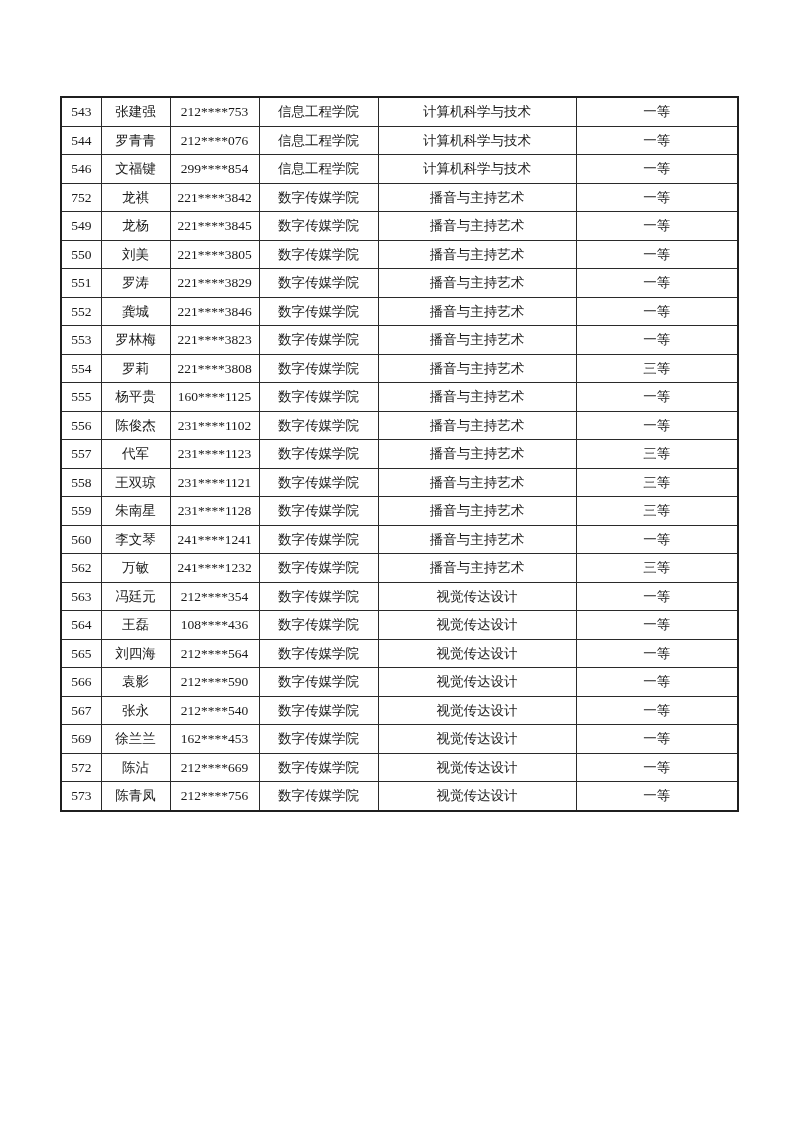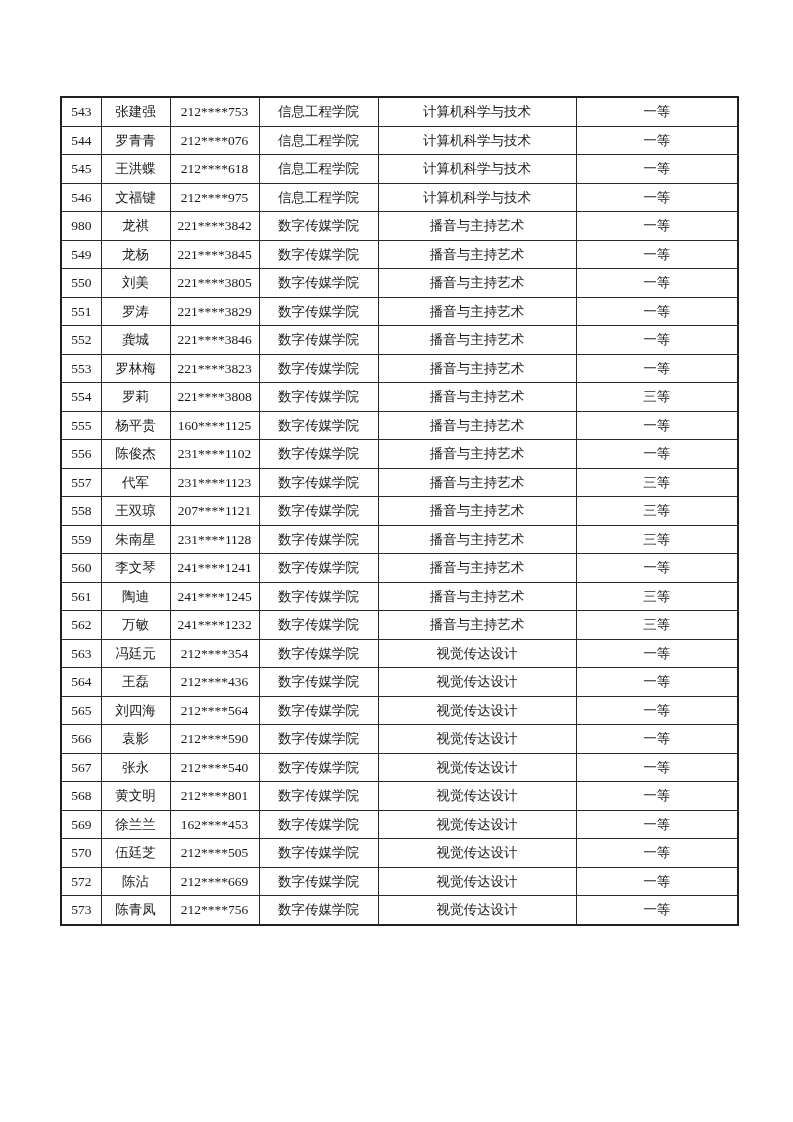--- a/index.html
+++ b/index.html
@@ -68,37 +68,29 @@
   </tr>
         <tr>
     <td>544</td>
     <td>罗青青</td>
     <td>212****076</td>
     <td>信息工程学院</td>
     <td>计算机科学与技术</td>
     <td>一等</td>
   </tr>
         <tr>
-    <td>545</td>
-    <td>王洪蝶</td>
-    <td>212****618</td>
+    <td>546</td>
+    <td>文福键</td>
+    <td>299****854</td>
     <td>信息工程学院</td>
     <td>计算机科学与技术</td>
     <td>一等</td>
   </tr>
         <tr>
-    <td>546</td>
-    <td>文福键</td>
-    <td>212****975</td>
-    <td>信息工程学院</td>
-    <td>计算机科学与技术</td>
-    <td>一等</td>
-  </tr>
-        <tr>
-    <td>980</td>
+    <td>752</td>
     <td>龙祺</td>
     <td>221****3842</td>
     <td>数字传媒学院</td>
     <td>播音与主持艺术</td>
     <td>一等</td>
   </tr>
         <tr>
     <td>549</td>
     <td>龙杨</td>
     <td>221****3845</td>
@@ -166,21 +158,21 @@
     <td>557</td>
     <td>代军</td>
     <td>231****1123</td>
     <td>数字传媒学院</td>
     <td>播音与主持艺术</td>
     <td>三等</td>
   </tr>
         <tr>
     <td>558</td>
     <td>王双琼</td>
-    <td>207****1121</td>
+    <td>231****1121</td>
     <td>数字传媒学院</td>
     <td>播音与主持艺术</td>
     <td>三等</td>
   </tr>
         <tr>
     <td>559</td>
     <td>朱南星</td>
     <td>231****1128</td>
     <td>数字传媒学院</td>
     <td>播音与主持艺术</td>
@@ -188,47 +180,39 @@
   </tr>
         <tr>
     <td>560</td>
     <td>李文琴</td>
     <td>241****1241</td>
     <td>数字传媒学院</td>
     <td>播音与主持艺术</td>
     <td>一等</td>
   </tr>
         <tr>
-    <td>561</td>
-    <td>陶迪</td>
-    <td>241****1245</td>
-    <td>数字传媒学院</td>
-    <td>播音与主持艺术</td>
-    <td>三等</td>
-  </tr>
-        <tr>
     <td>562</td>
     <td>万敏</td>
     <td>241****1232</td>
     <td>数字传媒学院</td>
     <td>播音与主持艺术</td>
     <td>三等</td>
   </tr>
         <tr>
     <td>563</td>
     <td>冯廷元</td>
     <td>212****354</td>
     <td>数字传媒学院</td>
     <td>视觉传达设计</td>
     <td>一等</td>
   </tr>
         <tr>
     <td>564</td>
     <td>王磊</td>
-    <td>212****436</td>
+    <td>108****436</td>
     <td>数字传媒学院</td>
     <td>视觉传达设计</td>
     <td>一等</td>
   </tr>
         <tr>
     <td>565</td>
     <td>刘四海</td>
     <td>212****564</td>
     <td>数字传媒学院</td>
     <td>视觉传达设计</td>
@@ -244,39 +228,23 @@
   </tr>
         <tr>
     <td>567</td>
     <td>张永</td>
     <td>212****540</td>
     <td>数字传媒学院</td>
     <td>视觉传达设计</td>
     <td>一等</td>
   </tr>
         <tr>
-    <td>568</td>
-    <td>黄文明</td>
-    <td>212****801</td>
-    <td>数字传媒学院</td>
-    <td>视觉传达设计</td>
-    <td>一等</td>
-  </tr>
-        <tr>
     <td>569</td>
     <td>徐兰兰</td>
     <td>162****453</td>
-    <td>数字传媒学院</td>
-    <td>视觉传达设计</td>
-    <td>一等</td>
-  </tr>
-        <tr>
-    <td>570</td>
-    <td>伍廷芝</td>
-    <td>212****505</td>
     <td>数字传媒学院</td>
     <td>视觉传达设计</td>
     <td>一等</td>
   </tr>
         <tr>
     <td>572</td>
     <td>陈沾</td>
     <td>212****669</td>
     <td>数字传媒学院</td>
     <td>视觉传达设计</td>

